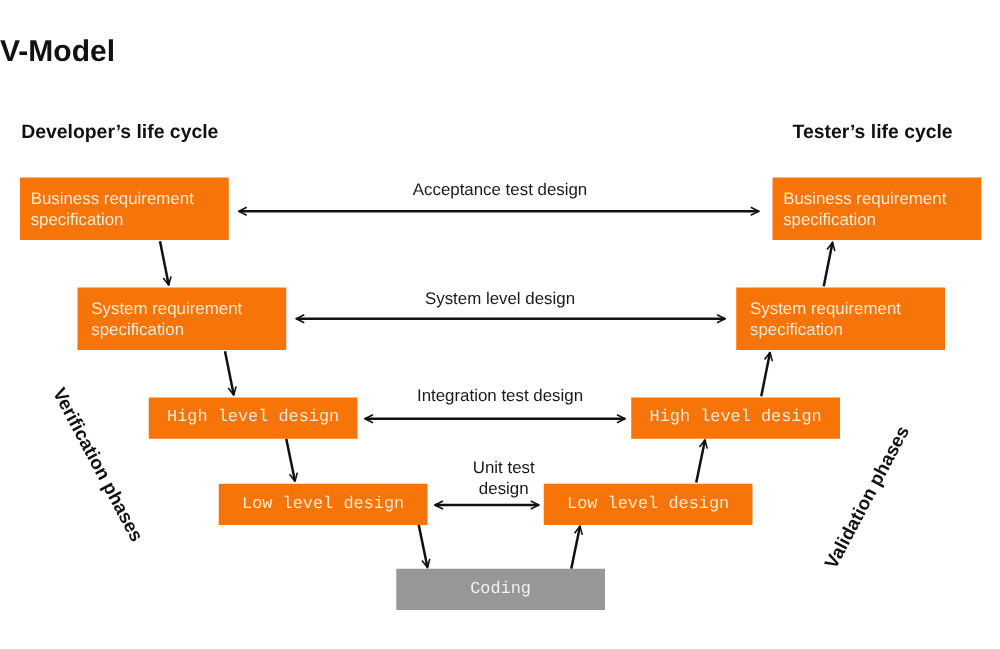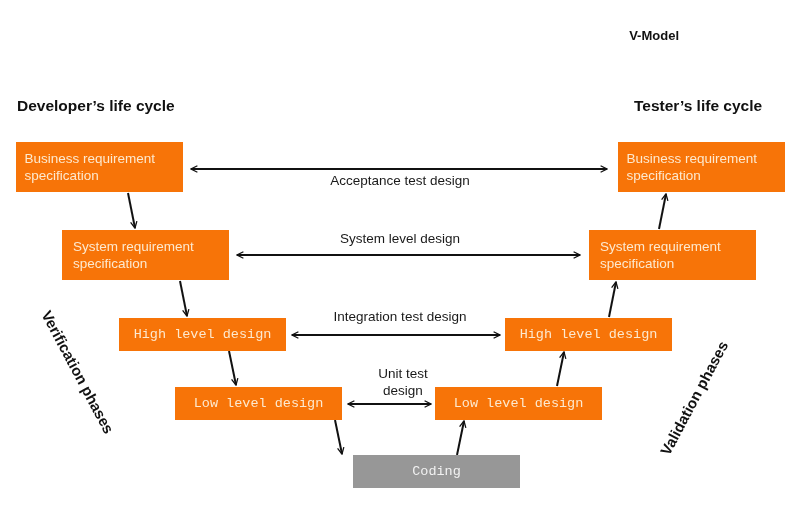--- a/index.html
+++ b/index.html
@@ -1,24 +1,24 @@
 <!DOCTYPE html>
 <html><head>
   <meta charset="utf-8">
   <style>
     html, body { margin: 0; padding: 0; background: #ffffff; }
     body { width: 800px; height: 519px; position: relative; overflow: hidden;
       font-family: "Liberation Sans", "DejaVu Sans", sans-serif; }
-    .title { position: absolute; left: 0; width: 679px; top: 28px; text-align: right;
-      font-size: 13px; font-weight: bold; color: #111; }
+    .title { position: absolute; left: 0; width: 679px; top: 28px; text-align: left;
+      font-size: 24px; font-weight: bold; color: #111; }
     .lifecycle { position: absolute; top: 97px; font-size: 15.5px; font-weight: bold; color: #111; }
     .box { position: absolute; width: 167px; display: flex; align-items: center; justify-content: center;
       text-align: left; color: #fde9cf; font-size: 13.5px; line-height: 17px; box-sizing: border-box; }
     .box.orange { background: #f77408; }
-    .box.gray { background: #979797; color: #f2f2f2; margin-left: 36px; }
+    .box.gray { background: #979797; color: #f2f2f2; }
     .tall { height: 50px; }
     .short { height: 33px; font-family: Liberation Mono, monospace; }
     .label { position: absolute; font-size: 13.5px; color: #1a1a1a; text-align: center; line-height: 17px; }
     .phase { position: absolute; font-size: 15px; font-weight: bold; color: #111; white-space: nowrap; }
     svg.arrows { position: absolute; left: 0; top: 0; }
   </style>
 </head>
 <body>
 
 <div class="title">V-Model</div>
@@ -70,19 +70,19 @@
 <div class="box orange tall" style="left:589px; top:230px;">
   <span style="width:145px;">System requirement specification</span>
 </div>
 <div class="box orange short" style="left:505px; top:318px;">
   <span>High level design</span>
 </div>
 <div class="box orange short" style="left:435px; top:387px;">
   <span>Low level design</span>
 </div>
 
-<div class="label" style="left:300px; width:200px; top:143px;margin-top:29px;">Acceptance test design</div>
+<div class="label" style="left:300px; width:200px; top:143px;">Acceptance test design</div>
 <div class="label" style="left:300px; width:200px; top:230px;">System level design</div>
 <div class="label" style="left:300px; width:200px; top:308px;">Integration test design</div>
 <div class="label" style="left:368px; width:70px; top:365px;">Unit test design</div>
 
 <div class="phase" style="left:78px; top:372px; transform: translate(-50%, -50%) rotate(62deg);">Verification phases</div>
 <div class="phase" style="left:694px; top:398px; transform: translate(-50%, -50%) rotate(-62deg);">Validation phases</div>
 
 </body></html>

